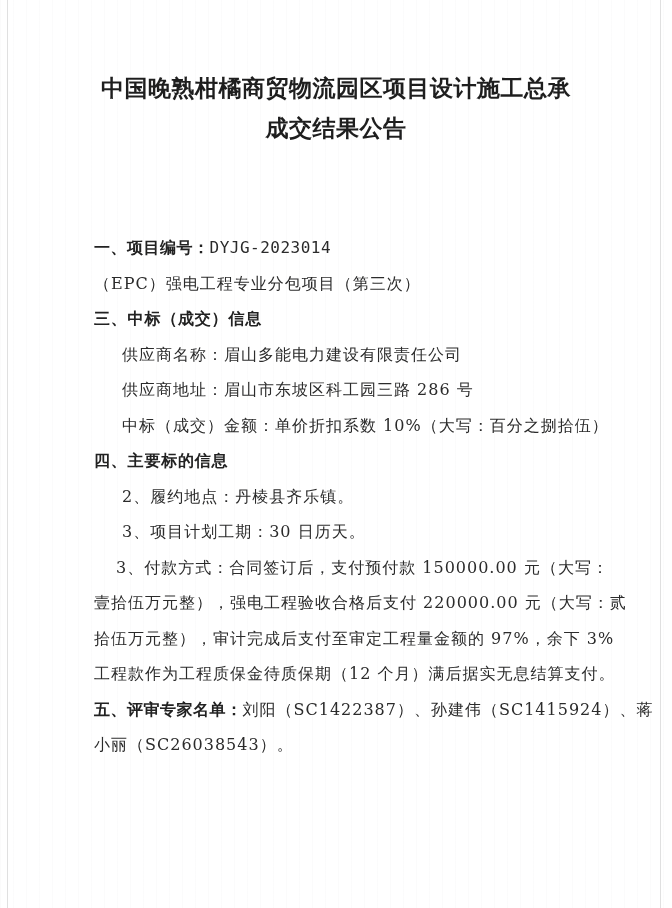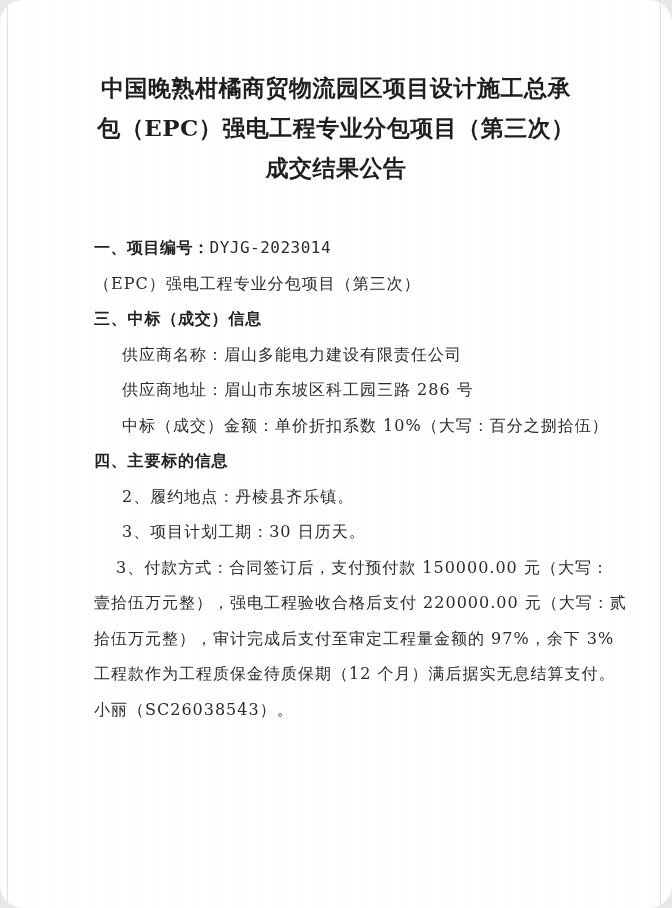--- a/index.html
+++ b/index.html
@@ -11,21 +11,20 @@
   .page {
     position: relative;
     width: 672px; height: 908px;
     overflow: hidden;
     background-color: #ffffff;
     background-image: repeating-linear-gradient(
       90deg,
       rgba(90, 90, 100, 0.025) 0px, rgba(90, 90, 100, 0.025) 1px,
       rgba(0, 0, 0, 0) 1px, rgba(0, 0, 0, 0) 13px);
     color: #2b2b2b;
-    border-radius: 23px;
   }
   .edge {
     position: absolute; top: 0; bottom: 0; width: 1px;
     background: rgba(0, 0, 0, 0.12);
   }
   .edge-left  { left: 7px; }
   .edge-right { right: 11px; }
   .doc-title {
     position: absolute;
     top: 68px; left: 0; right: 0;
@@ -71,21 +70,20 @@
 </head>
 <body>
 
 <div class="page">
 
   <div class="edge edge-left"></div>
   <div class="edge edge-right"></div>
 
   <div class="doc-title">
     <div>中国晚熟柑橘商贸物流园区项目设计施工总承</div>
-    <div>包（EPC）强电工程专业分包项目（第三次）</div>
     <div>成交结果公告</div>
   </div>
 
   <div class="doc-body">
 
     <div class="ln">
       <span class="lbl">一、项目编号：</span><span class="latin">DYJG-2023014</span>
     </div>
 
 
@@ -107,17 +105,20 @@
     <div class="ln ind1">3、项目计划工期：30 日历天。</div>
 
     <div class="ln ind2">3、付款方式：合同签订后，支付预付款 150000.00 元（大写：</div>
 
     <div class="ln">壹拾伍万元整），强电工程验收合格后支付 220000.00 元（大写：贰</div>
 
     <div class="ln">拾伍万元整），审计完成后支付至审定工程量金额的 97%，余下 3%</div>
 
     <div class="ln">工程款作为工程质保金待质保期（12 个月）满后据实无息结算支付。</div>
 
+    <div class="ln">
+      <span class="lbl">五、评审专家名单：</span><span>刘阳（SC1422387）、孙建伟（SC1415924）、蒋</span>
+    </div>
 
     <div class="ln">小丽（SC26038543）。</div>
 
   </div>
 </div>
 
 </body></html>

